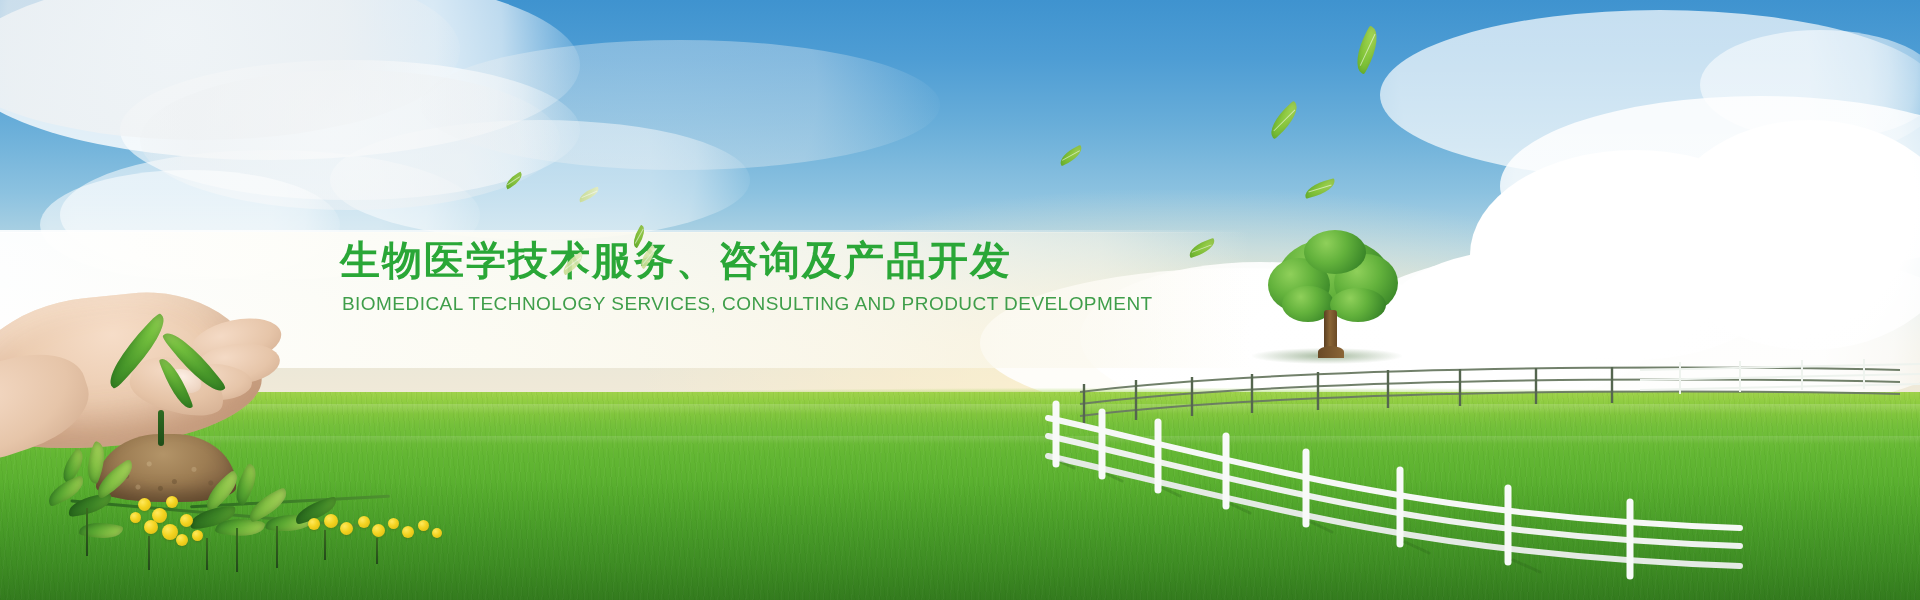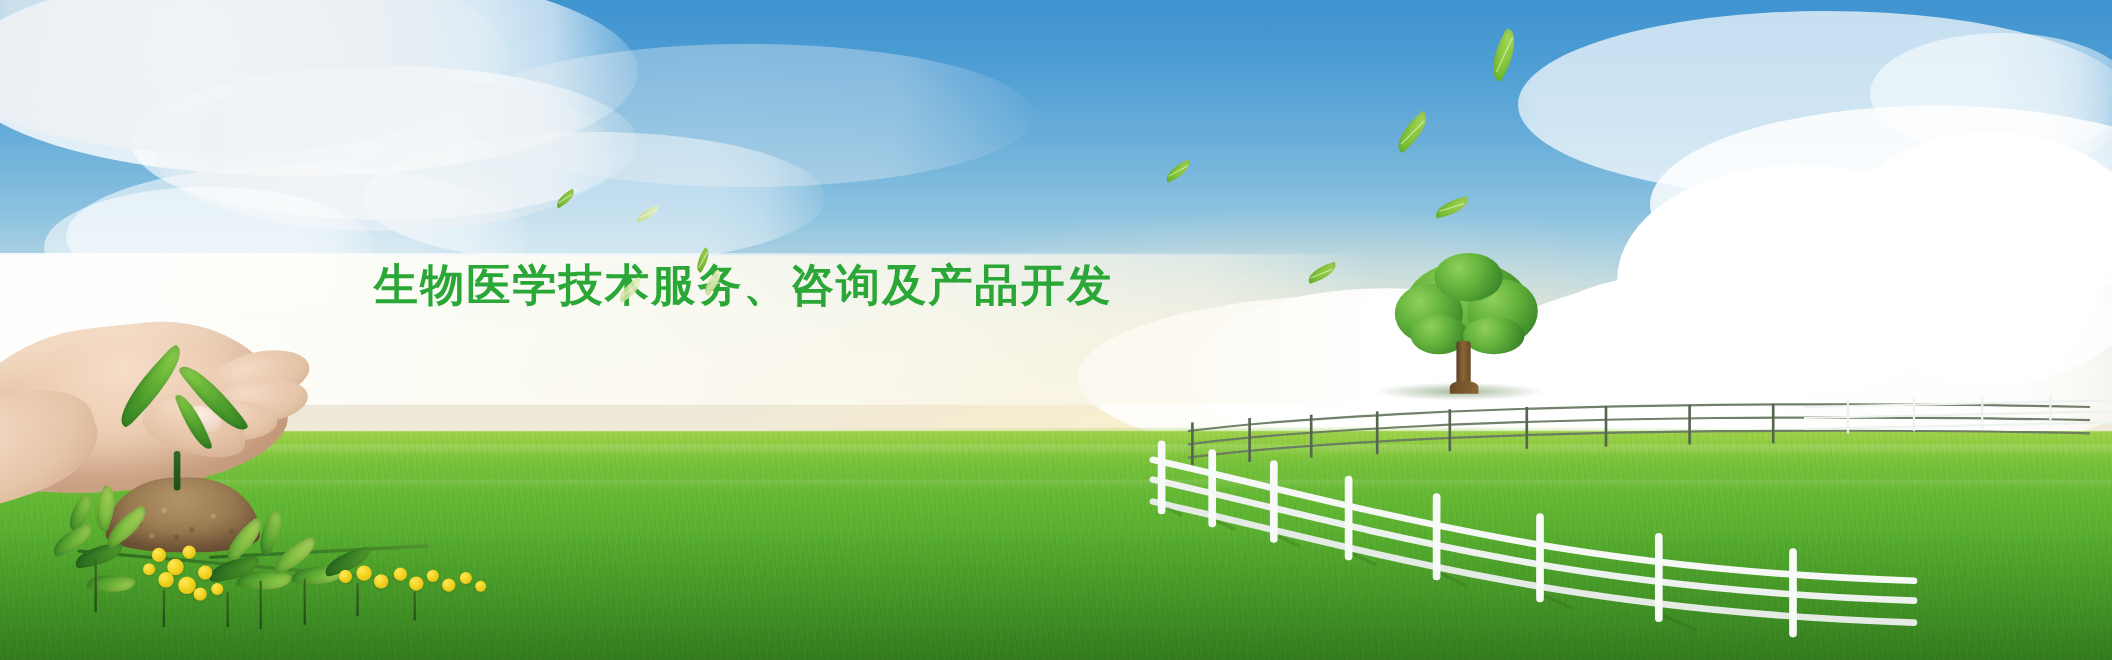--- a/index.html
+++ b/index.html
@@ -345,20 +345,21 @@
       <line x1="365" y1="242" x2="389" y2="253"></line>
       <line x1="473" y1="260" x2="500" y2="272"></line>
     </g>
   </svg>
 
   <div class="title-band-top"></div>
   <div class="title-band"></div>
 
   <div class="title-wrap">
     <h1 class="title-cn">生物医学技术服务、咨询及产品开发</h1>
+    <p class="title-en">BIOMEDICAL TECHNOLOGY SERVICES, CONSULTING AND PRODUCT DEVELOPMENT</p>
   </div>
 
   <div class="hand-group">
     <div class="palm"></div>
     <div class="finger" style="left:200px;top:172px;width:92px;height:44px;transform:rotate(-12deg);"></div>
     <div class="finger" style="left:206px;top:196px;width:84px;height:40px;transform:rotate(-6deg);"></div>
     <div class="finger" style="left:186px;top:216px;width:76px;height:36px;transform:rotate(2deg);"></div>
     <div class="thumb"></div>
     <div class="nail"></div>
     <div class="finger" style="left:-70px;top:214px;width:170px;height:92px;border-radius:44%;transform:rotate(-18deg);"></div>

